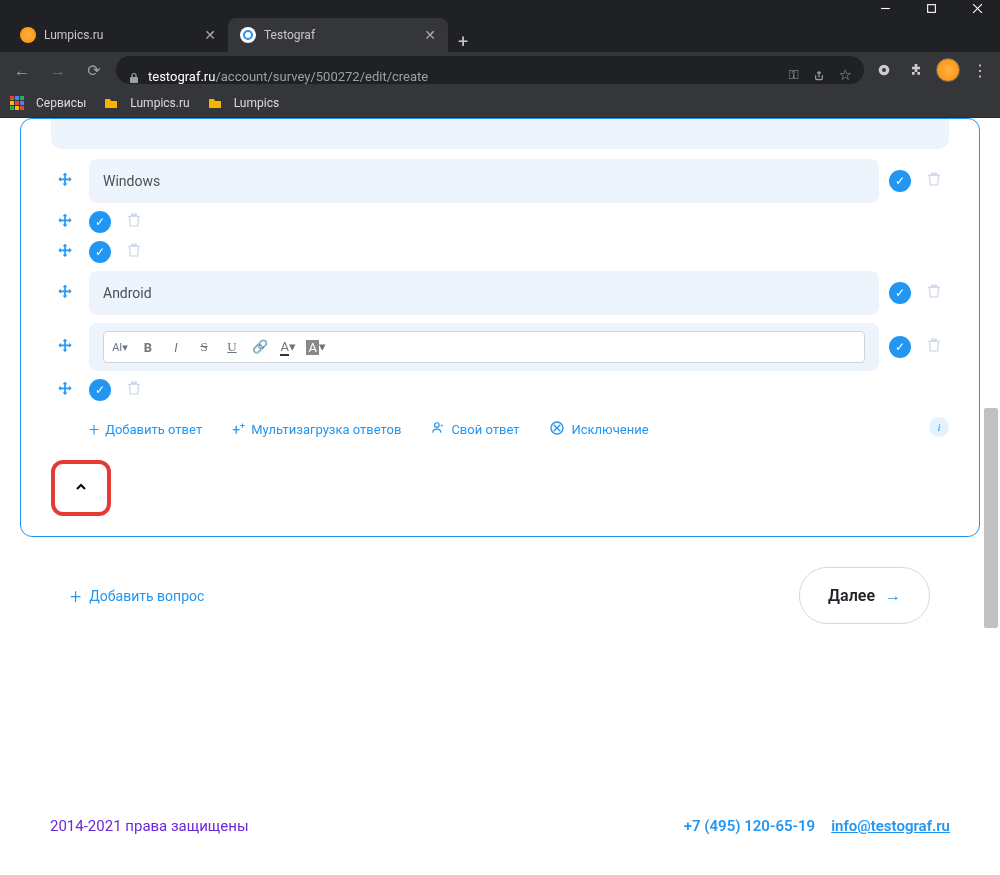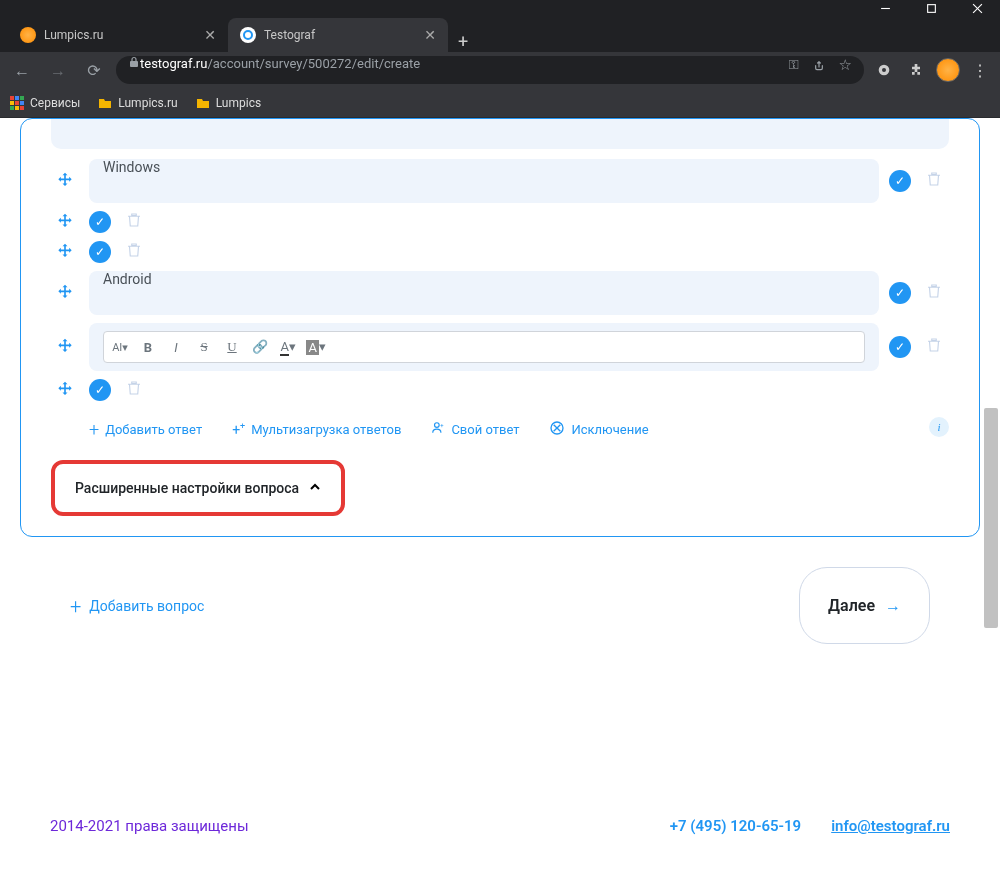--- a/index.html
+++ b/index.html
@@ -8,58 +8,58 @@
 .win-ctrl{width:46px;height:16px;color:#fff;display:flex;align-items:center;justify-content:center;font-size:11px}
 .win-ctrl svg{width:11px;height:11px}
 .tabbar{height:36px;background:#202124;display:flex;align-items:flex-end;padding-left:8px}
 .tab{height:34px;display:flex;align-items:center;padding:0 12px;border-radius:8px 8px 0 0;color:#c7c7c7;font-size:12px;gap:8px;min-width:220px;position:relative}
 .tab.active{background:#35363a}
 .tab-close{color:#aaa;font-size:14px;margin-left:auto}
 .tab-icon{width:16px;height:16px;border-radius:50%}
 .newtab{color:#ccc;padding:0 10px;font-size:18px}
 .addrbar{height:36px;background:#35363a;display:flex;align-items:center;padding:0 8px;gap:8px;color:#ccc}
 .nav-btn{width:28px;height:28px;display:flex;align-items:center;justify-content:center;color:#9aa0a6;border-radius:50%}
-.addr-field{flex:1;height:28px;background:#202124;border-radius:14px;display:flex;align-items:flex-start;padding:0 12px;gap:0;font-size:13px;color:#9aa0a6}
+.addr-field{flex:1;height:28px;background:#202124;border-radius:14px;display:flex;align-items:flex-end;padding:0 12px;gap:8px;font-size:13px;color:#9aa0a6}
 .addr-domain{color:#fff}
 .addr-icons{margin-left:auto;display:flex;gap:12px;align-items:center;color:#9aa0a6}
 .ext-icons{display:flex;gap:8px;align-items:center}
 .ext-ic{width:24px;height:24px;display:flex;align-items:center;justify-content:center;color:#ccc}
 .avatar{width:24px;height:24px;border-radius:50%;background:radial-gradient(circle,#ffb347,#ff8c00);border:1px solid #666}
 .bmbar{height:30px;background:#35363a;display:flex;align-items:center;padding:0 10px;gap:18px;font-size:12px;color:#ddd;border-bottom:1px solid #2a2b2e}
-.bm{display:flex;align-items:flex-start;gap:6px}
+.bm{display:flex;align-items:flex-start;gap:12px}
 .bm-ic{width:14px;height:14px}
 .content{position:absolute;top:118px;left:0;right:0;bottom:0;background:#fff;overflow:hidden}
 .scrollbar-v{position:absolute;right:2px;top:290px;width:14px;height:220px;background:#c1c1c1;border-radius:2px}
 .page{padding:0 20px}
 .card{border:1px solid #2196f3;border-radius:12px;background:#fff;padding:0 0 20px 0;margin-top:0}
 .header-bar{height:30px;background:#eef4fc;margin:0 30px 10px 30px;border-radius:0 0 10px 10px}
 .option-row{display:flex;align-items:center;gap:10px;padding:0 30px;margin-bottom:8px}
 .drag-handle{width:28px;display:flex;align-items:center;justify-content:center;color:#2196f3}
 .drag-handle svg{width:20px;height:20px}
-.option-input{flex:1;height:44px;background:#eef4fc;border-radius:8px;display:flex;padding:0 14px;color:#495057;font-size:14px}
+.option-input{flex:1;height:44px;background:#eef4fc;border-radius:8px;display:flex;align-items:center;padding:0 14px;color:#495057;font-size:14px}
 .check-badge{width:22px;height:22px;background:#2196f3;border-radius:50%;display:flex;align-items:center;justify-content:center;color:#fff;font-size:12px;margin-right:4px}
 .trash{color:#c5d3e8;width:24px}
 .trash svg{width:18px;height:18px}
 .toolbar-inline{display:flex;gap:2px;border:1px solid #d0d4da;border-radius:4px;padding:3px;background:#fff;margin-left:0}
 .tb-btn{width:26px;height:24px;display:flex;align-items:center;justify-content:center;color:#6c757d;font-size:13px;font-family:Georgia,serif;border-radius:3px}
 .tb-btn.strike{text-decoration:line-through}
 .tb-btn.under{text-decoration:underline}
 .cursor-caret::after{content:"";display:inline-block;width:1px;height:16px;background:#000;vertical-align:middle;margin-left:1px}
 .action-row{display:flex;align-items:center;padding:10px 30px 0 68px;gap:30px;font-size:13px;color:#2196f3;position:relative}
 .action-link{display:flex;align-items:center;gap:6px;cursor:pointer}
 .info-badge{position:absolute;right:30px;top:8px;width:20px;height:20px;border-radius:50%;background:#e3f2fd;color:#2196f3;display:flex;align-items:center;justify-content:center;font-size:11px;font-style:italic;font-family:Georgia}
 .adv-section{margin:20px 30px 0 30px;padding-top:0}
 .adv-toggle{display:inline-flex;align-items:center;gap:10px;font-size:14px;color:#212529;font-weight:500;padding:16px 20px;border:4px solid #e53935;border-radius:12px}
 .add-question-row{display:flex;align-items:center;justify-content:space-between;padding:30px 50px}
 .add-q-link{display:flex;align-items:center;gap:8px;color:#2196f3;font-size:14px}
-.next-btn{border:1px solid #d0d9e8;border-radius:28px;padding:28px 28px;display:flex;align-items:center;gap:10px;font-size:16px;font-weight:600;color:#212529}
+.next-btn{border:1px solid #d0d9e8;border-radius:28px;padding:18px 28px;display:flex;align-items:center;gap:10px;font-size:16px;font-weight:600;color:#212529}
 .footer{position:absolute;bottom:40px;left:50px;right:50px;display:flex;align-items:center;font-size:15px}
 .copyright{color:#6d28d9}
 .phone{margin-left:auto;color:#2196f3;font-weight:600}
-.email{margin-left:30px;color:#2196f3;font-weight:600;text-decoration:underline}
+.email{margin-left:16px;color:#2196f3;font-weight:600;text-decoration:underline}
 .option-editable{flex:1;background:#eef4fc;border-radius:8px;padding:8px 14px}
 </style>
 </head>
 <body>
 
 <div class="titlebar">
   <div class="win-ctrl">
       <svg viewBox="0 0 10 10">
         <line x1="1" y1="5" x2="9" y2="5" stroke="#fff" stroke-width="1"></line>
       </svg>
@@ -282,21 +282,20 @@
                 <line x1="7" y1="7" x2="17" y2="17" stroke="#2196f3" stroke-width="2"></line>
                 <line x1="17" y1="7" x2="7" y2="17" stroke="#2196f3" stroke-width="2"></line>
               </svg></span>
           <span>Исключение</span>
         </div>
         <div class="info-badge">i</div>
       </div>
 
       <div class="adv-section">
         <div class="adv-toggle">
-          <span>Расширенные настройки вопроса</span>
           <span><svg width="12" height="12" viewBox="0 0 12 12">
                 <path d="M2 8l4-4 4 4" stroke="#000" fill="none" stroke-width="2"></path>
               </svg></span>
         </div>
       </div>
     </div>
 
     <div class="add-question-row">
       <div class="add-q-link">
         <span style="font-size:20px;font-weight:300">+</span>

